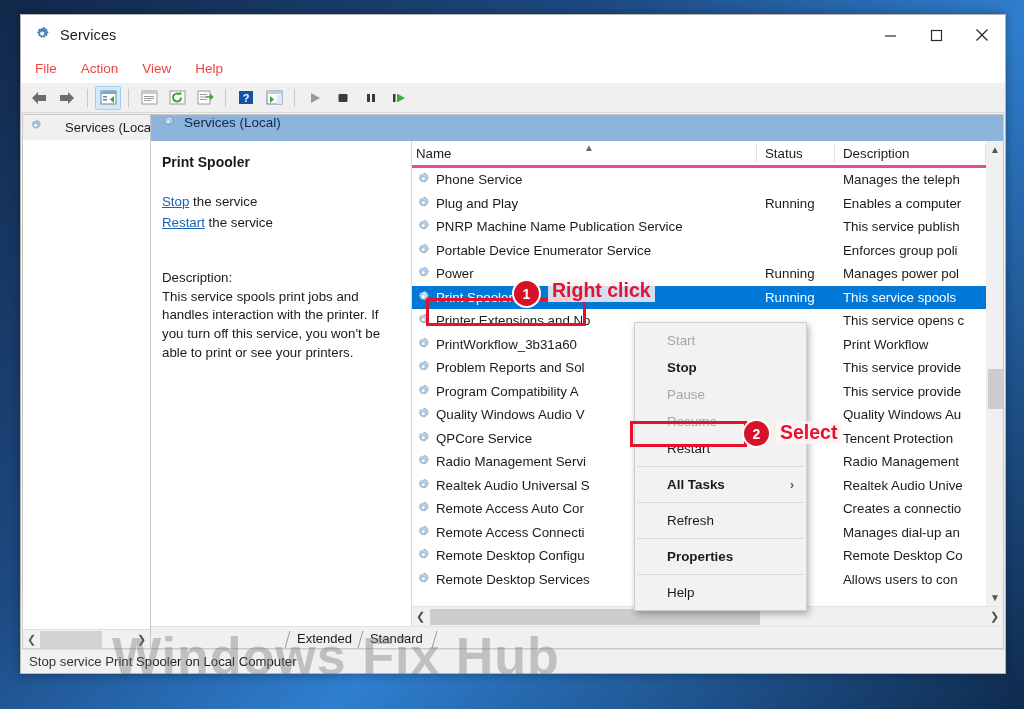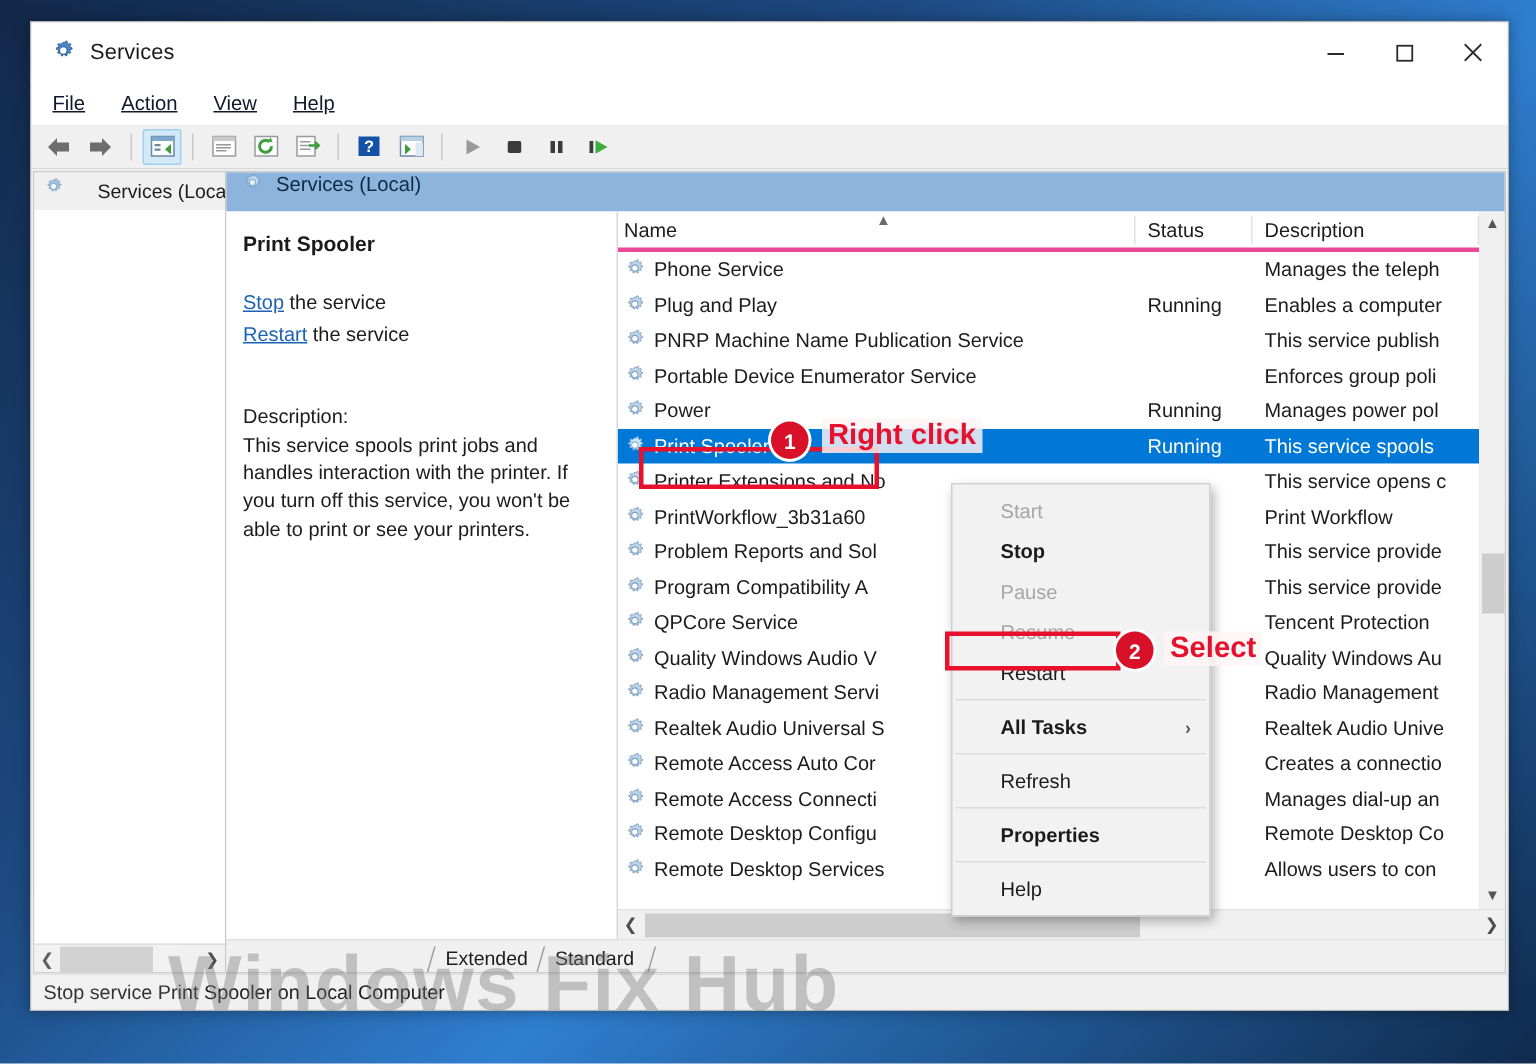--- a/index.html
+++ b/index.html
@@ -48,24 +48,23 @@
   .wbtn svg { display:block; }
   
   #menubar {
     height: 28px; flex: 0 0 28px;
     background: #ffffff;
     display: flex; align-items: center;
     padding-left: 12px;
     border-bottom: 1px solid #ffffff;
   }
   #menubar .mi {
-    font-size: 13.5px; color: #0f172a;
+    font-size: 13.5px; color: #ef4444;
     padding: 2px 11px 2px 2px;
     margin-right: 11px;
-    text-decoration: underline;
   }
   
   #toolbar {
     height: 30px; flex: 0 0 30px;
     background: #f0f0f0;
     border-bottom: 1px solid #d9d9d9;
     display: flex; align-items: center;
     padding-left: 5px;
     gap: 2px;
   }
@@ -639,37 +638,37 @@
                     <div class="c-desc">This service provide</div>
                   </div>
                   <div class="row">
                     <div class="c-name">
                       <svg class="gear" viewBox="0 0 17 17">
                         <g fill="#bed4e8" stroke="#7fa0c4" stroke-width="0.7">
                           <path d="M8.4 2.2l1 .15.55-1.1.95.45-.2 1.2 .85.6 1.05-.6.65.8-.75.95.35 1 1.2.2-.05 1.05-1.2.1-.35 1 .75.9-.7.8-1.05-.55-.85.6.15 1.2-1 .35-.5-1.1-1.05.1-.5 1.1-1-.4.2-1.2-.85-.6-1.05.55-.6-.8.75-.9-.35-1-1.2-.15.05-1.05 1.2-.15.35-1-.75-.9.7-.8 1.05.55.85-.6z"></path>
                         </g>
                         <circle cx="8.2" cy="7.6" r="2.4" fill="#ffffff" stroke="#7fa0c4" stroke-width="0.8"></circle>
                       </svg>
-                      <span>QPCore Service</span>
-                    </div>
-                    <div class="c-status"></div>
-                    <div class="c-desc">Tencent Protection</div>
-                  </div>
-                  <div class="row">
-                    <div class="c-name">
-                      <svg class="gear" viewBox="0 0 17 17">
-                        <g fill="#bed4e8" stroke="#7fa0c4" stroke-width="0.7">
-                          <path d="M8.4 2.2l1 .15.55-1.1.95.45-.2 1.2 .85.6 1.05-.6.65.8-.75.95.35 1 1.2.2-.05 1.05-1.2.1-.35 1 .75.9-.7.8-1.05-.55-.85.6.15 1.2-1 .35-.5-1.1-1.05.1-.5 1.1-1-.4.2-1.2-.85-.6-1.05.55-.6-.8.75-.9-.35-1-1.2-.15.05-1.05 1.2-.15.35-1-.75-.9.7-.8 1.05.55.85-.6z"></path>
-                        </g>
-                        <circle cx="8.2" cy="7.6" r="2.4" fill="#ffffff" stroke="#7fa0c4" stroke-width="0.8"></circle>
-                      </svg>
                       <span>Quality Windows Audio V</span>
                     </div>
                     <div class="c-status">unning</div>
                     <div class="c-desc">Quality Windows Au</div>
+                  </div>
+                  <div class="row">
+                    <div class="c-name">
+                      <svg class="gear" viewBox="0 0 17 17">
+                        <g fill="#bed4e8" stroke="#7fa0c4" stroke-width="0.7">
+                          <path d="M8.4 2.2l1 .15.55-1.1.95.45-.2 1.2 .85.6 1.05-.6.65.8-.75.95.35 1 1.2.2-.05 1.05-1.2.1-.35 1 .75.9-.7.8-1.05-.55-.85.6.15 1.2-1 .35-.5-1.1-1.05.1-.5 1.1-1-.4.2-1.2-.85-.6-1.05.55-.6-.8.75-.9-.35-1-1.2-.15.05-1.05 1.2-.15.35-1-.75-.9.7-.8 1.05.55.85-.6z"></path>
+                        </g>
+                        <circle cx="8.2" cy="7.6" r="2.4" fill="#ffffff" stroke="#7fa0c4" stroke-width="0.8"></circle>
+                      </svg>
+                      <span>QPCore Service</span>
+                    </div>
+                    <div class="c-status"></div>
+                    <div class="c-desc">Tencent Protection</div>
                   </div>
                   <div class="row">
                     <div class="c-name">
                       <svg class="gear" viewBox="0 0 17 17">
                         <g fill="#bed4e8" stroke="#7fa0c4" stroke-width="0.7">
                           <path d="M8.4 2.2l1 .15.55-1.1.95.45-.2 1.2 .85.6 1.05-.6.65.8-.75.95.35 1 1.2.2-.05 1.05-1.2.1-.35 1 .75.9-.7.8-1.05-.55-.85.6.15 1.2-1 .35-.5-1.1-1.05.1-.5 1.1-1-.4.2-1.2-.85-.6-1.05.55-.6-.8.75-.9-.35-1-1.2-.15.05-1.05 1.2-.15.35-1-.75-.9.7-.8 1.05.55.85-.6z"></path>
                         </g>
                         <circle cx="8.2" cy="7.6" r="2.4" fill="#ffffff" stroke="#7fa0c4" stroke-width="0.8"></circle>
                       </svg>
                       <span>Radio Management Servi</span>

